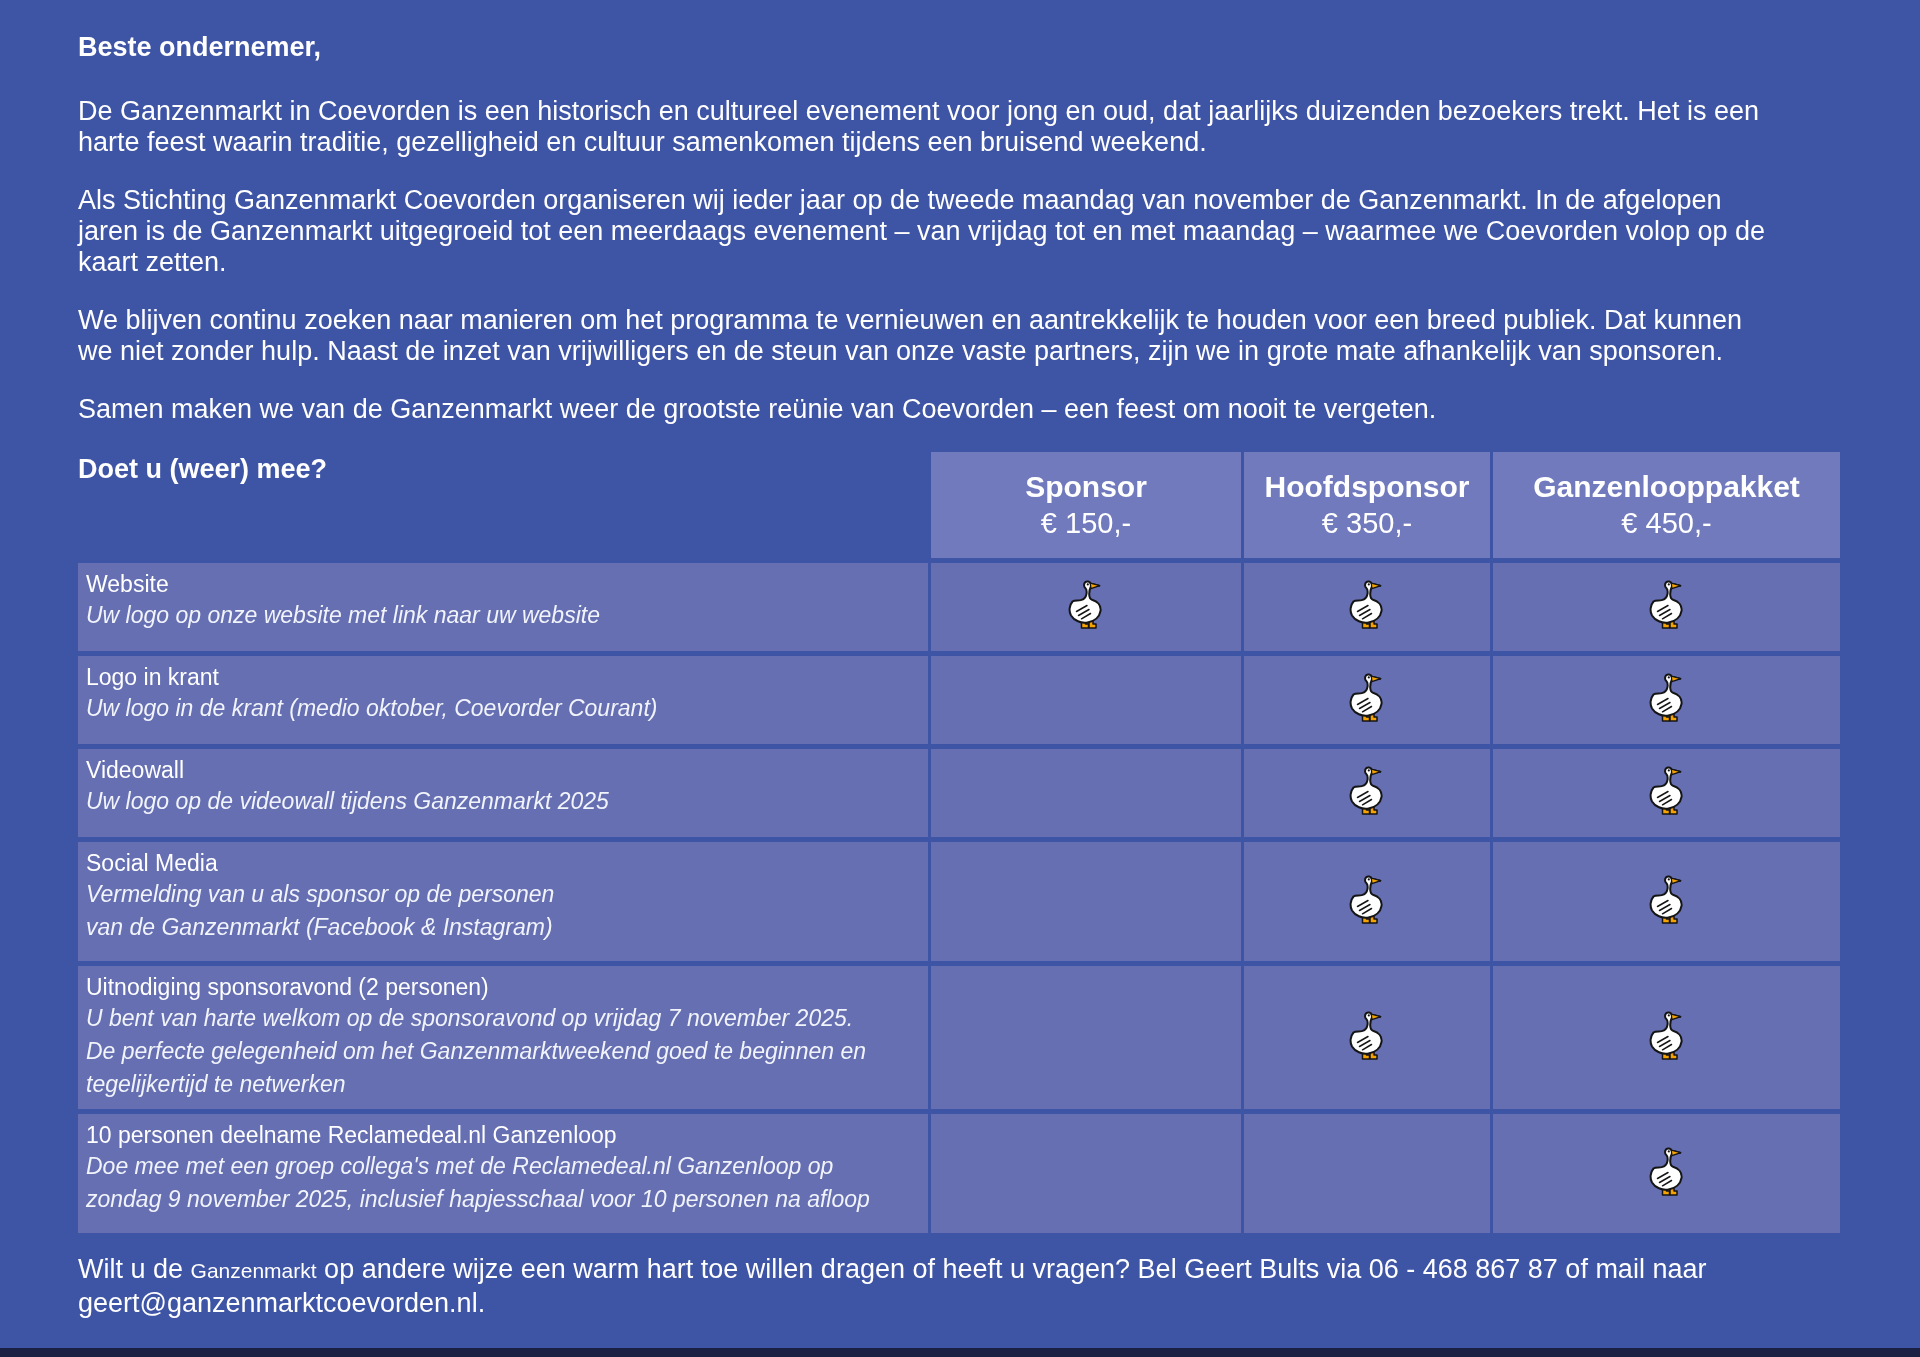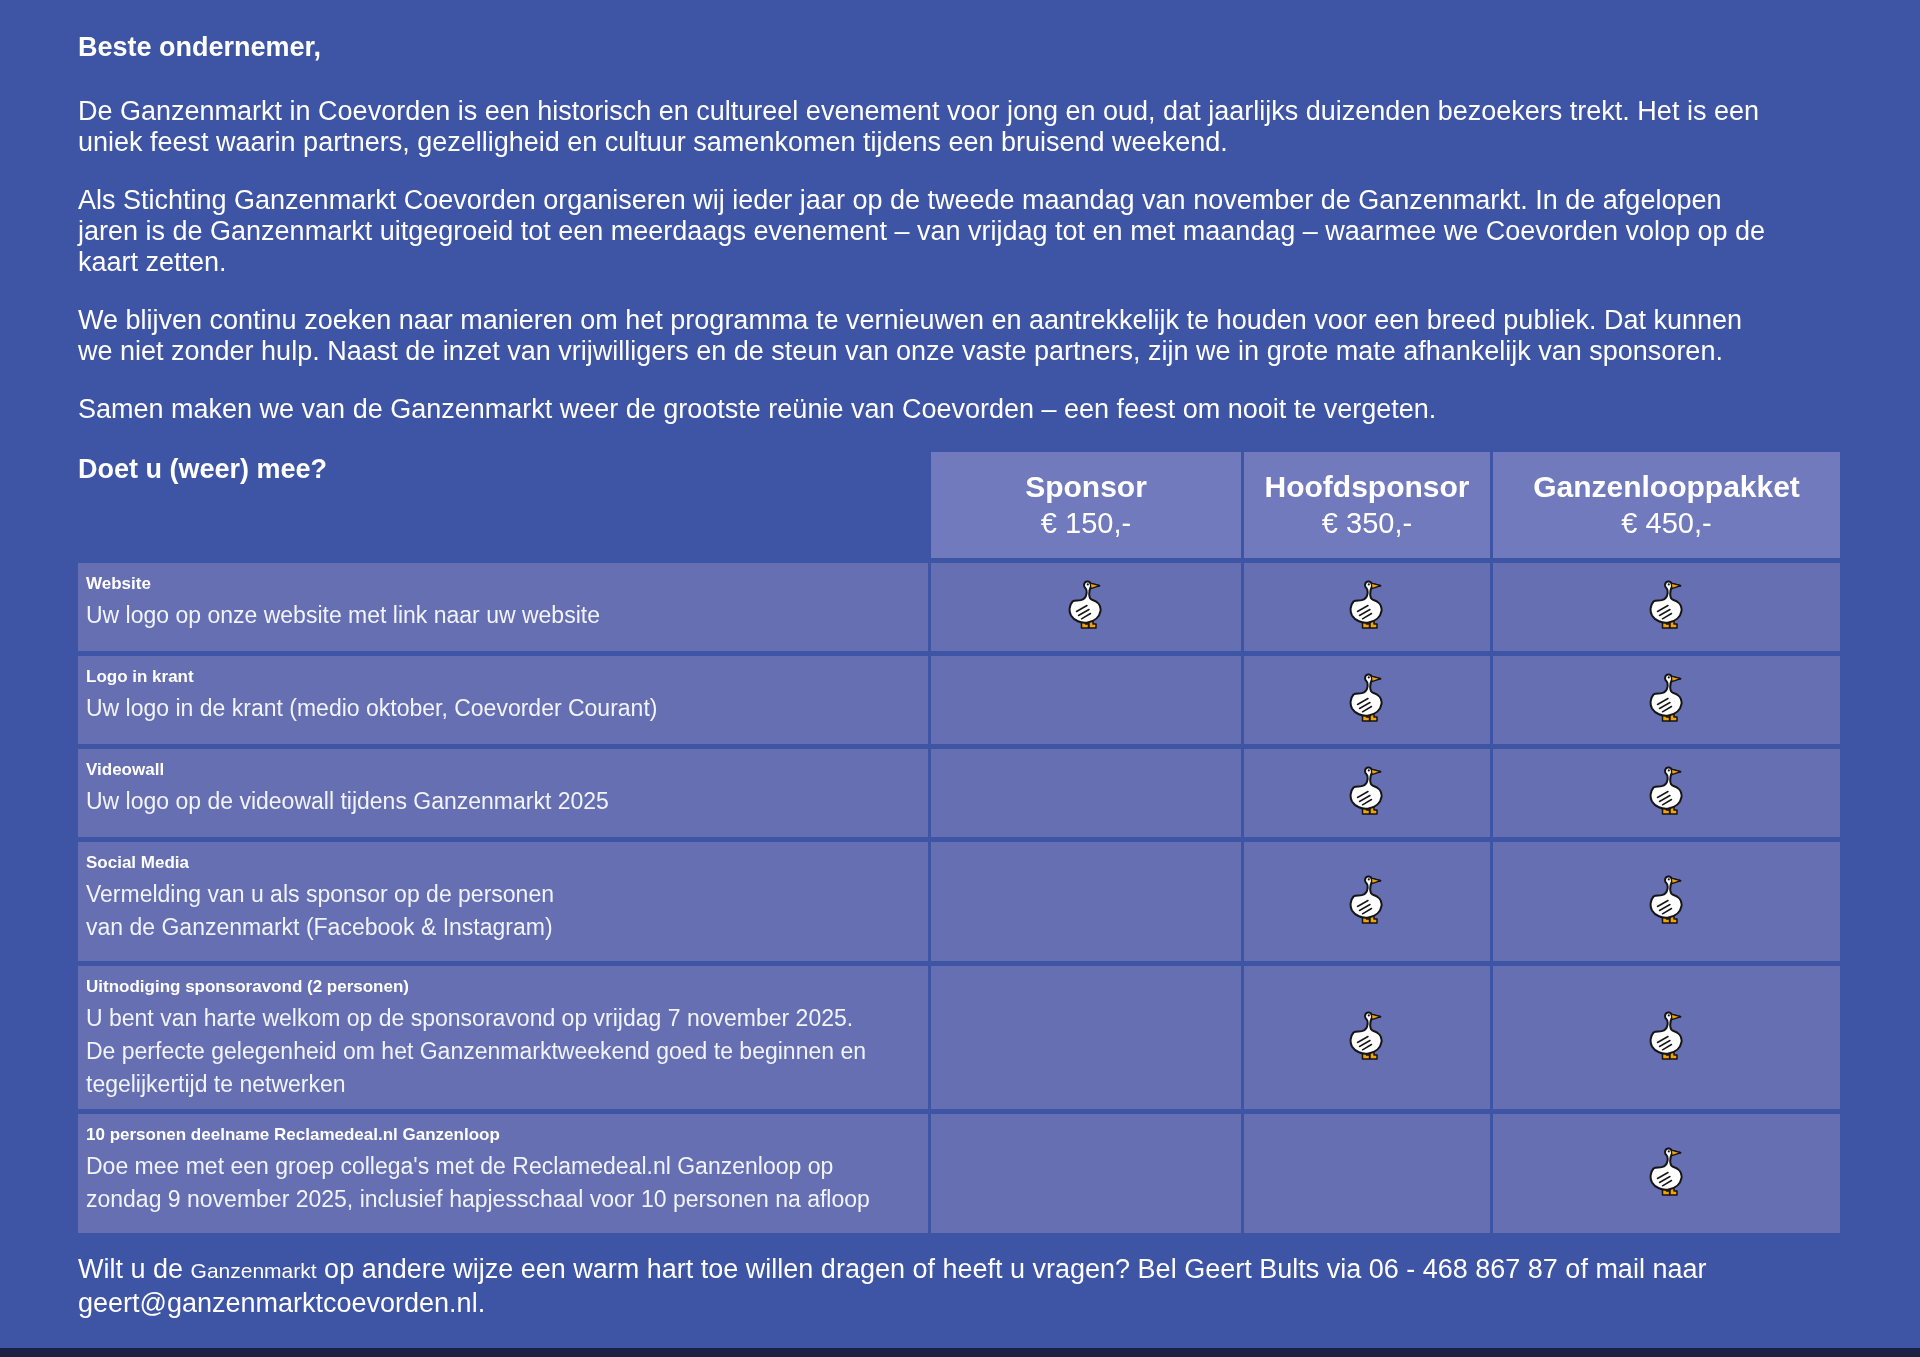--- a/index.html
+++ b/index.html
@@ -31,40 +31,40 @@
     padding-top:2px;
   }
   .pkg-header{
     background:#717abd;
     display:flex;flex-direction:column;align-items:center;justify-content:center;
     text-align:center;
   }
   .pkg-name{font-size:30px;font-weight:700;line-height:36px;}
   .pkg-price{font-size:29px;font-weight:400;line-height:36px;}
   .label-cell{padding:6px 10px 0 8px;}
-  .row-title{font-size:17px;font-weight:700;line-height:30px;}
-  .row-desc{font-size:23px;font-weight:400;line-height:33px;color:#f2f4fb;white-space:nowrap;}
+  .row-title{font-size:23px;font-weight:400;line-height:30px;}
+  .row-desc{font-size:23px;font-weight:400;line-height:33px;color:#f2f4fb;white-space:nowrap;font-style:italic;}
   .goose-cell{display:flex;align-items:center;justify-content:center;}
   .goose{width:40px;height:54px;display:block;}
   
   .footer{margin-top:20px;font-size:27px;line-height:32px;}
   .footer .brand{font-size:21px;}
   .bottom-bar{position:absolute;left:0;right:0;bottom:0;height:9px;background:#1a2144;}
 </style>
 </head>
 <body>
 
 <div class="page">
   <div class="content">
 
     <h1 class="greeting">Beste ondernemer,</h1>
 
     <div class="para">
       <div class="line">De Ganzenmarkt in Coevorden is een historisch en cultureel evenement voor jong en oud, dat jaarlijks duizenden bezoekers trekt. Het is een</div>
-      <div class="line">uniek feest waarin partners, gezelligheid en cultuur samenkomen tijdens een bruisend weekend.</div>
+      <div class="line">harte feest waarin traditie, gezelligheid en cultuur samenkomen tijdens een bruisend weekend.</div>
     </div>
 
     <div class="para">
       <div class="line">Als Stichting Ganzenmarkt Coevorden organiseren wij ieder jaar op de tweede maandag van november de Ganzenmarkt. In de afgelopen</div>
       <div class="line">jaren is de Ganzenmarkt uitgegroeid tot een meerdaags evenement – van vrijdag tot en met maandag – waarmee we Coevorden volop op de</div>
       <div class="line">kaart zetten.</div>
     </div>
 
     <div class="para">
       <div class="line">We blijven continu zoeken naar manieren om het programma te vernieuwen en aantrekkelijk te houden voor een breed publiek. Dat kunnen</div>

